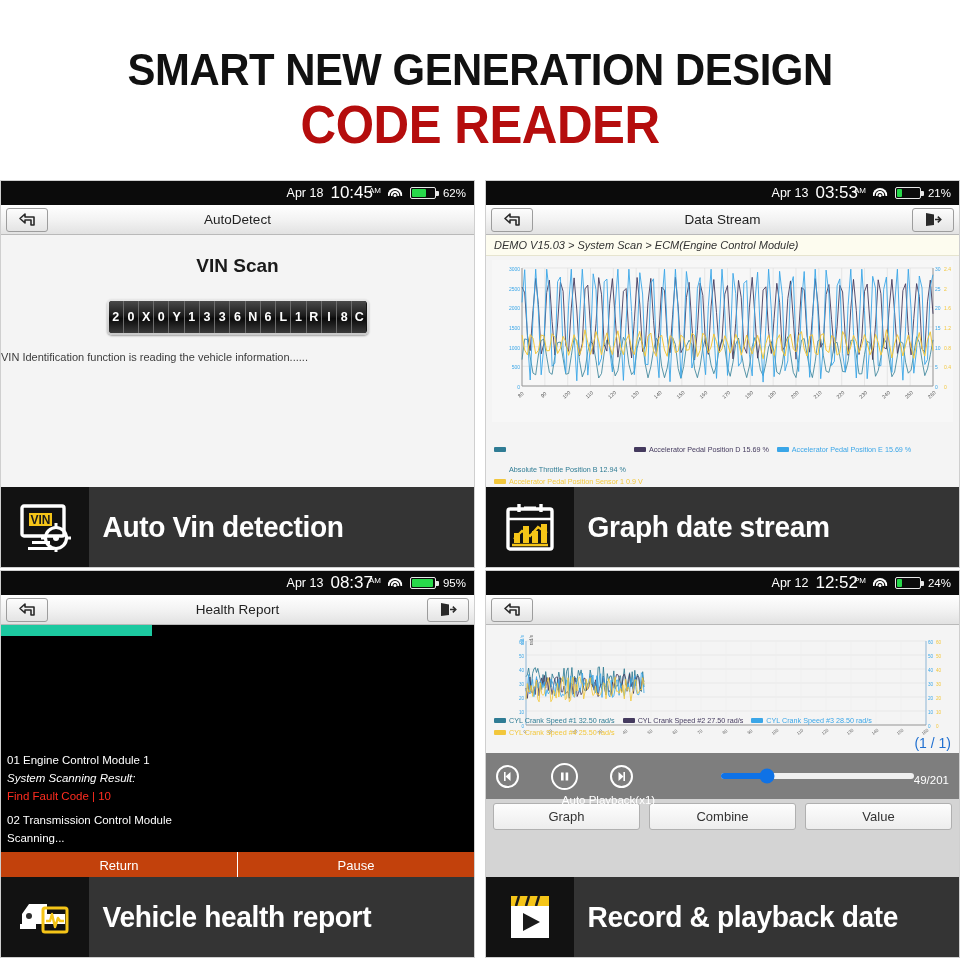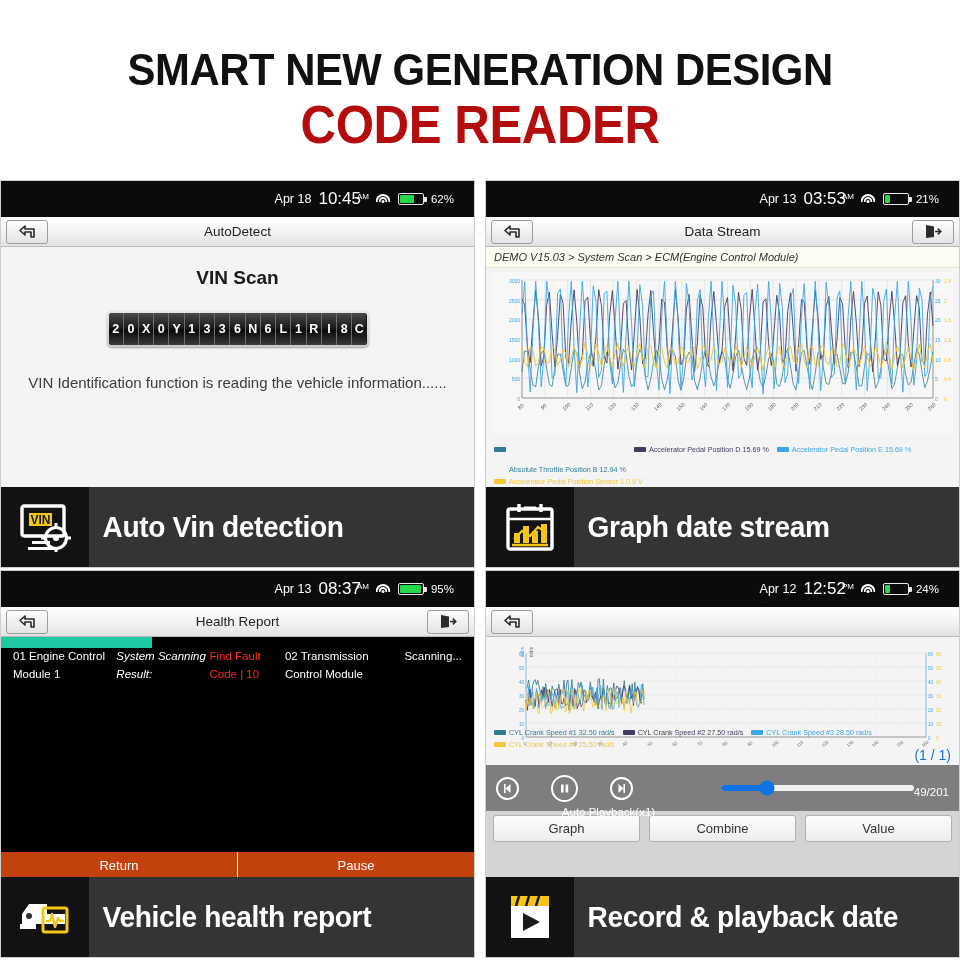--- a/index.html
+++ b/index.html
@@ -32,23 +32,23 @@
           grid-template-columns: 475px 475px;
           grid-template-rows: 390px 390px;
           column-gap: 10px; row-gap: 0px; padding: 0 0 0 0; }
   .cell { position: relative; width: 475px; height: 388px; overflow: hidden;
           border: 1px solid #cfcfcf; background: #fff; }
 
   
   .device { width: 100%; height: 308px; display: flex; flex-direction: column;
             background: #f2f2f2; }
 
-  .statusbar { height: 36px; background: #0b0b0b; color: #fff;
+  .statusbar { height: 24px; background: #0b0b0b; color: #fff;
                display: flex; align-items: center; justify-content: flex-end;
-               padding-right: 20px; gap: 7px; font-size: 12px; }
+               padding-right: 8px; gap: 7px; font-size: 12px; }
   .sb-date { font-size: 12.5px; }
   .sb-time { font-size: 17px; font-weight: normal; }
   .sb-ampm { font-size: 8px; vertical-align: super; margin-left: -4px; }
   .wifi { width: 15px; height: 11px; position: relative; display:inline-block; }
   .wifi i { position: absolute; border: 2px solid #fff; border-bottom: none;
             border-radius: 50% 50% 0 0 / 100% 100% 0 0; left: 50%;
             transform: translateX(-50%); }
   .wifi i:nth-child(1){ width: 15px; height: 8px; bottom: 3px; }
   .wifi i:nth-child(2){ width: 9px;  height: 5px; bottom: 3px; }
   .wifi i:nth-child(3){ width: 3px;  height: 3px; bottom: 2px; border-radius:50%;
@@ -82,38 +82,38 @@
   .vin-box { margin: 22px auto 0; width: 262px; height: 36px; border-radius: 5px;
              background: linear-gradient(180deg,#e8e8e8,#c9c9c9);
              padding: 2px; display: flex; box-shadow: 0 1px 2px rgba(0,0,0,.35); }
   .vin-inner { flex: 1; display: flex; background: #151515; border-radius: 3px;
                overflow: hidden; }
   .vin-ch { flex: 1; display: flex; align-items: center; justify-content: center;
             font-size: 12.5px; font-weight: bold; color: #fff;
             background: linear-gradient(180deg,#4a4a4a 0%,#1c1c1c 45%,#0a0a0a 55%,#3a3a3a 100%);
             border-right: 1px solid #6d6d6d; }
   .vin-ch:last-child { border-right: none; }
-  .vin-note { text-align: center; font-size: 15px; color: #3c3c3c; margin-top: 27px; }
+  .vin-note { text-align: left; font-size: 11px; color: #3c3c3c; margin-top: 16px; }
 
   
   .chart-wrap { position: absolute; inset: 0; padding: 4px 6px 2px 6px; }
   svg { display: block; }
 
   .legend { position: absolute; left: 8px; right: 6px; bottom: 3px;
             display: flex; flex-wrap: wrap; gap: 3px 8px; font-size: 7.2px; }
   .lg-item { display: flex; align-items: center; gap: 3px; white-space: nowrap; }
   .lg-sw { width: 12px; height: 5px; border-radius: 1px; flex: none; }
 
   
   .hr-body { position: absolute; inset: 0; background: #000; display: flex;
              flex-direction: column; }
   .hr-progress { height: 11px; background: #000; }
   .hr-progress .bar { height: 100%; background: #1cc9a0; width: 32%; }
-  .hr-text { flex: 1; color: #fff; font-size: 11.5px; padding: 0 12px;
-             display: flex; flex-direction: row; justify-content: flex-end;
+  .hr-text { flex: 1; color: #fff; font-size: 11.5px; padding: 0 6px;
+             display: flex; flex-direction: column; justify-content: flex-end;
              padding-bottom: 4px; }
   .hr-line { line-height: 1.55; }
   .hr-italic { font-style: italic; }
   .hr-red { color: #ff2d20; }
   .hr-gap { height: 7px; }
   .hr-buttons { height: 27px; display: flex; }
   .hr-btn { flex: 1; background: #c2410c; color: #fff; font-size: 13px;
             display: flex; align-items: center; justify-content: center;
             border-right: 1px solid #fff; }
   .hr-btn:last-child { border-right: none; }

